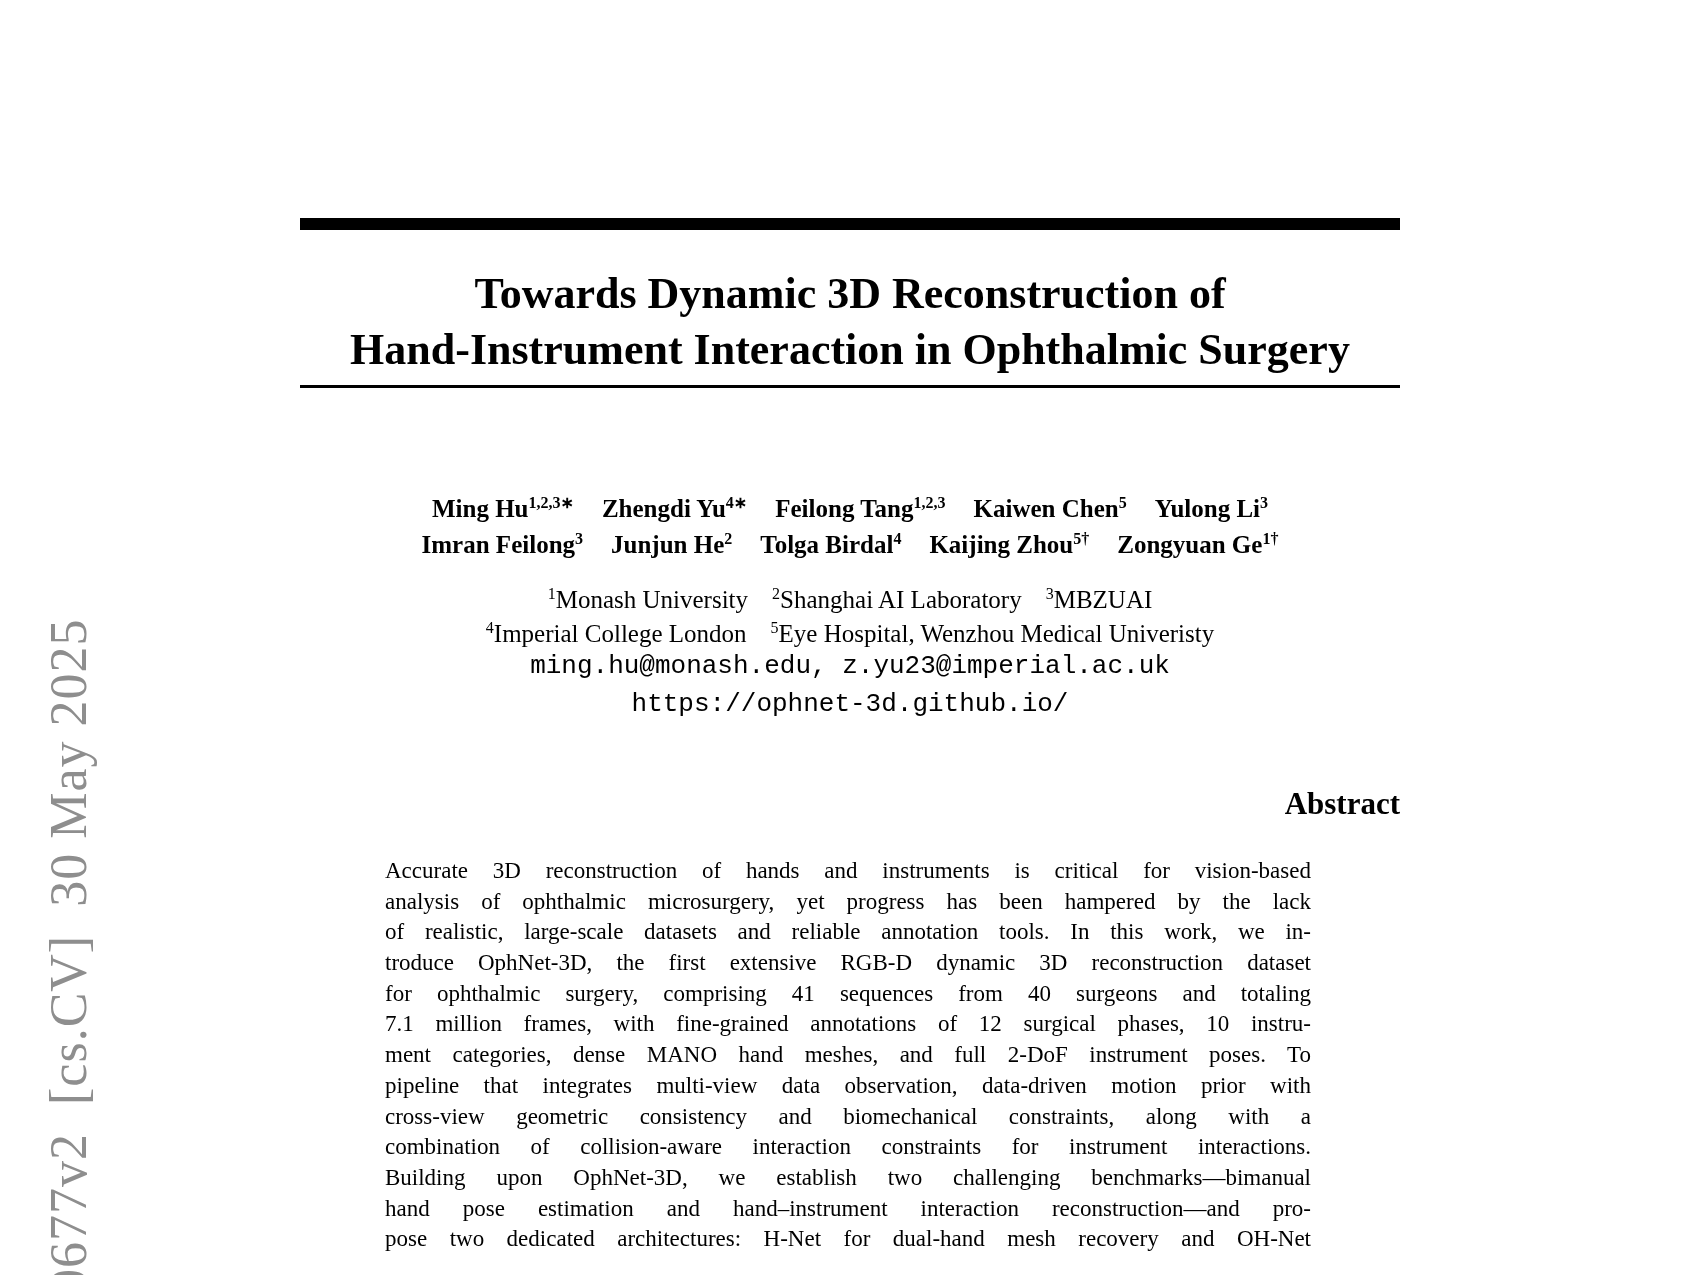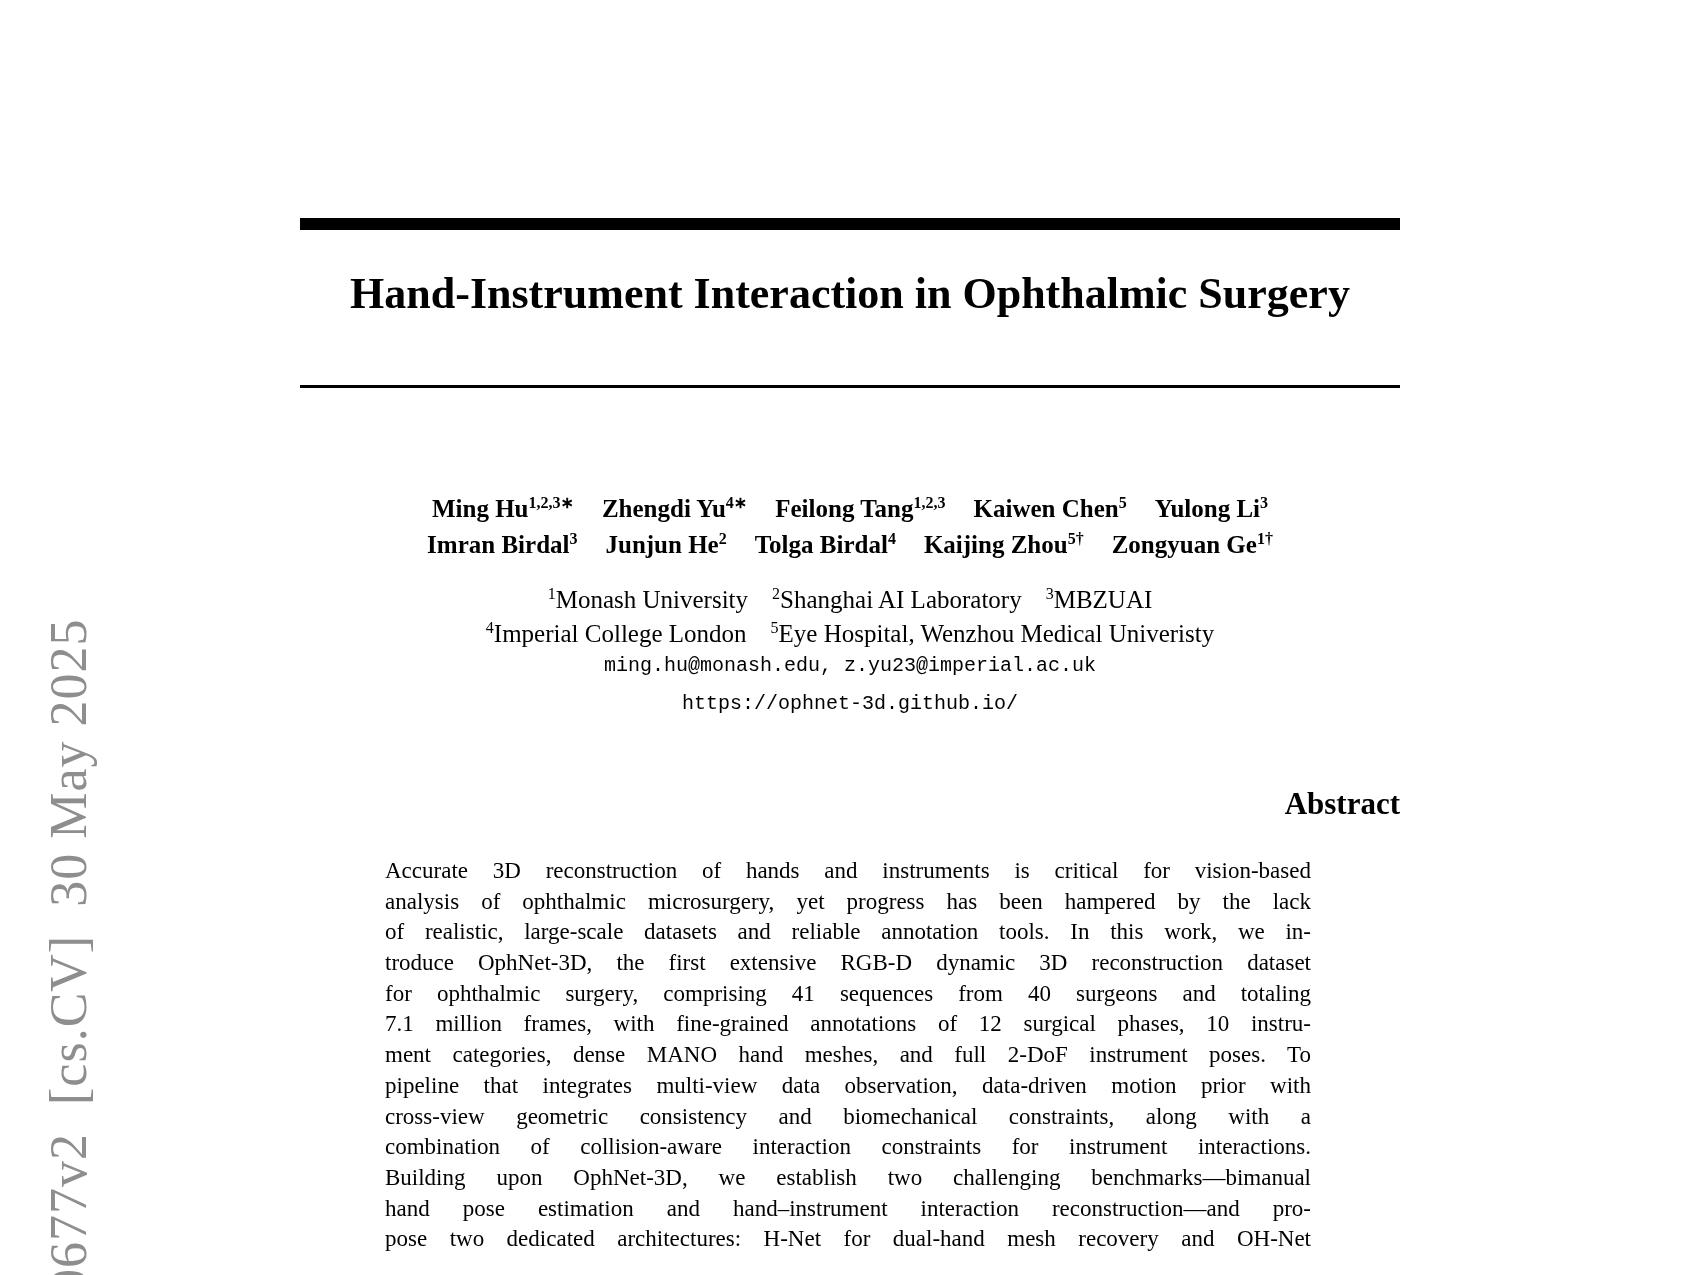--- a/index.html
+++ b/index.html
@@ -63,21 +63,21 @@
     line-height: 31px;
     text-align: center;
   }
   .affil { display: inline-block; margin: 0 12px; white-space: nowrap; }
 
   .contact {
     position: absolute; left: 300px; top: 651px;
     width: 1100px;
     text-align: center;
     font-family: "Liberation Mono", monospace;
-    font-size: 20px;
+    font-size: 26px;
     line-height: 30px;
   }
   .contact .url { display: block; margin-top: 8px; color: #000; text-decoration: none; }
 
   .abs-head {
     position: absolute; left: 300px; top: 786px;
     width: 1100px;
     text-align: right;
     font-size: 31px; font-weight: bold;
   }
@@ -101,28 +101,29 @@
 </head>
 <body>
 
 <div class="page">
 
   <div class="stamp">0677v2  [cs.CV]  30 May 2025</div>
 
   <div class="rule-thick"></div>
 
   <div class="title">
+    <div>Towards Dynamic 3D Reconstruction of</div>
     <div>Hand-Instrument Interaction in Ophthalmic Surgery</div>
   </div>
 
   <div class="rule-thin"></div>
 
   <div class="authors">
     <div class="row" id="authors-row1"><span class="author"><span>Ming Hu</span><sup>1,2,3∗</sup></span><span class="author"><span>Zhengdi Yu</span><sup>4∗</sup></span><span class="author"><span>Feilong Tang</span><sup>1,2,3</sup></span><span class="author"><span>Kaiwen Chen</span><sup>5</sup></span><span class="author"><span>Yulong Li</span><sup>3</sup></span></div>
-    <div class="row" id="authors-row2"><span class="author"><span>Imran Birdal</span><sup>3</sup></span><span class="author"><span>Junjun He</span><sup>2</sup></span><span class="author"><span>Tolga Birdal</span><sup>4</sup></span><span class="author"><span>Kaijing Zhou</span><sup>5†</sup></span><span class="author"><span>Zongyuan Ge</span><sup>1†</sup></span></div>
+    <div class="row" id="authors-row2"><span class="author"><span>Imran Feilong</span><sup>3</sup></span><span class="author"><span>Junjun He</span><sup>2</sup></span><span class="author"><span>Tolga Birdal</span><sup>4</sup></span><span class="author"><span>Kaijing Zhou</span><sup>5†</sup></span><span class="author"><span>Zongyuan Ge</span><sup>1†</sup></span></div>
   </div>
 
   <div class="affils">
     <div class="row" id="affils-row1"><span class="affil"><sup>1</sup><span>Monash University</span></span><span class="affil"><sup>2</sup><span>Shanghai AI Laboratory</span></span><span class="affil"><sup>3</sup><span>MBZUAI</span></span></div>
     <div class="row" id="affils-row2"><span class="affil"><sup>4</sup><span>Imperial College London</span></span><span class="affil"><sup>5</sup><span>Eye Hospital, Wenzhou Medical Univeristy</span></span></div>
   </div>
 
   <div class="contact">
     <span>ming.hu@monash.edu, z.yu23@imperial.ac.uk</span>
     <a href="#" class="url">https://ophnet-3d.github.io/</a>

